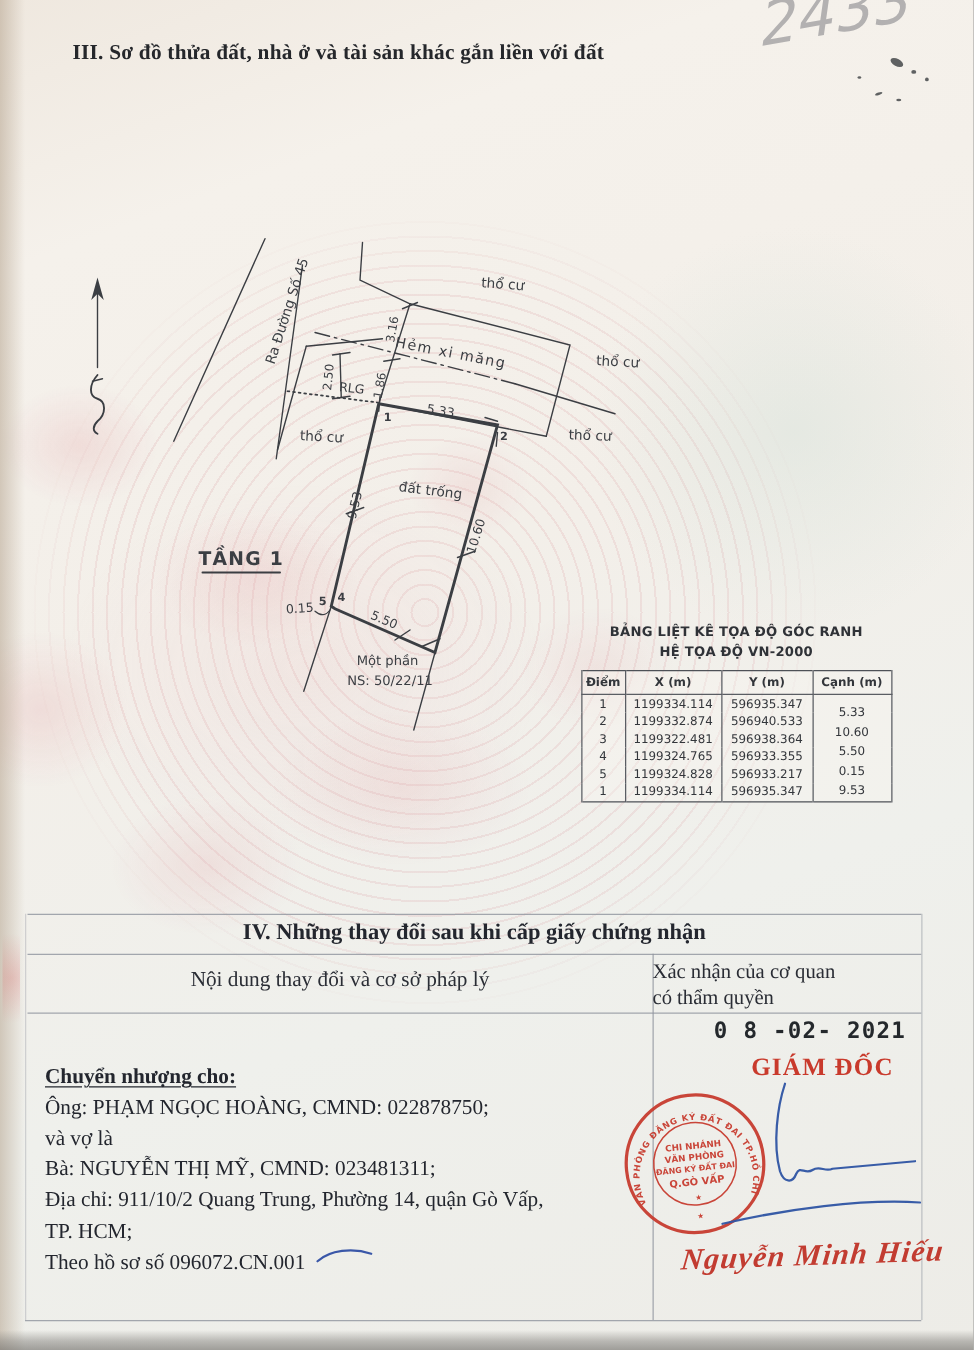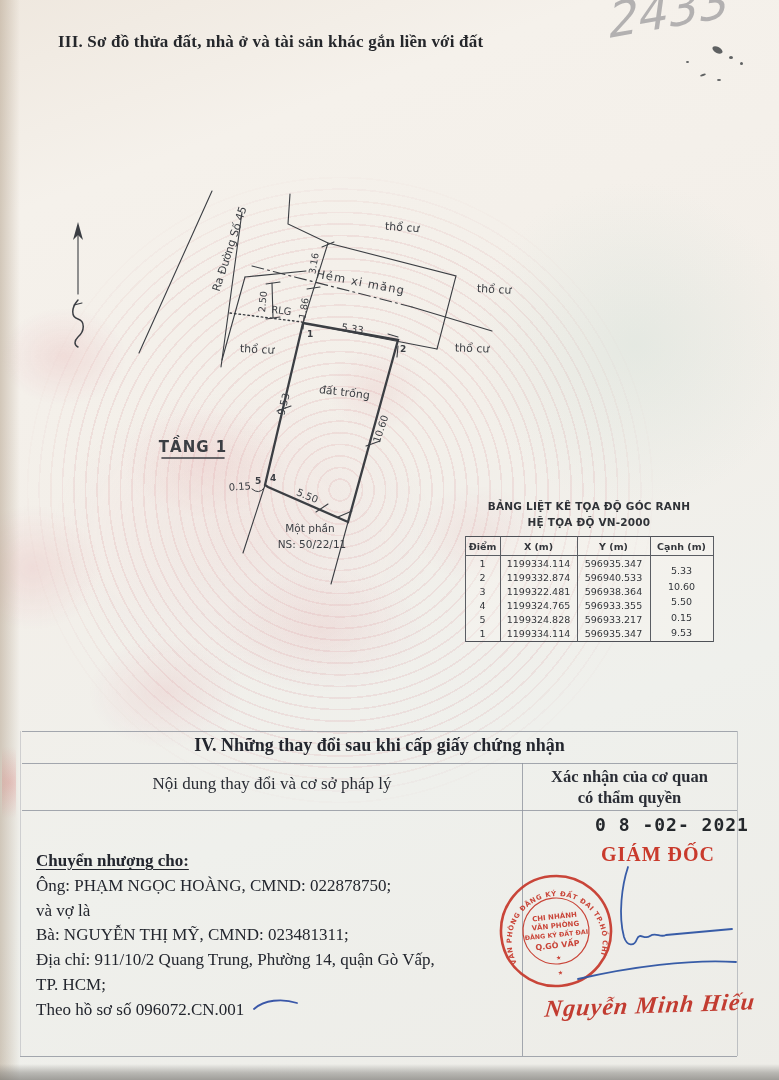--- a/index.html
+++ b/index.html
@@ -46,26 +46,26 @@
   .ctab th{border-bottom:1px solid #5a5d63;height:18px;font-weight:bold;}
   .ctab td{height:13px;}
   .edgecell{vertical-align:top;}
   .edgecell div{line-height:15.6px;padding-top:0;}
   .edgecell .pad{height:7px;}
   
   .hline{position:absolute;height:1px;background:#8e939e;opacity:.8;}
   .vline{position:absolute;width:1px;background:#8e939e;opacity:.8;}
   .s4title{left:22px;top:735px;width:715px;text-align:center;font-weight:bold;font-size:18px;color:#23262e;}
   .s4left{left:22px;top:774px;width:500px;text-align:center;font-size:17px;color:#2a2d35;}
-  .s4right{left:522px;top:766px;width:215px;text-align:center;font-size:16.5px;line-height:21px;color:#2a2d35;font-weight:bold;}
+  .s4right{left:522px;top:766px;width:215px;text-align:left;font-size:16.5px;line-height:21px;color:#2a2d35;}
   
   .transfer{left:36px;top:849px;width:480px;font-size:17px;line-height:24.8px;color:#23262e;}
   .transfer .h{font-weight:bold;text-decoration:underline;text-underline-offset:3px;}
   
-  .datestamp{left:592px;top:814px;width:160px;text-align:center;font-family:"DejaVu Sans Mono",monospace;
+  .datestamp{left:568px;top:814px;width:160px;text-align:center;font-family:"DejaVu Sans Mono",monospace;
       font-weight:bold;font-size:18px;letter-spacing:1px;color:#24282c;}
   .giamdoc{left:575px;top:843px;width:166px;text-align:center;font-weight:bold;font-size:20px;
       letter-spacing:1px;color:#c93a2c;}
   .stamp{left:497px;top:872px;transform:rotate(-6deg);opacity:.93;}
   .stamp text{font-family:"DejaVu Sans",sans-serif;fill:#c7392c;font-weight:bold;}
   .signername{left:545px;top:992px;width:210px;text-align:center;font-style:italic;font-weight:bold;
       font-size:24px;letter-spacing:1px;color:#c23c31;transform:skewX(-8deg) rotate(-2deg);}
 </style>
 </head>
 <body>

